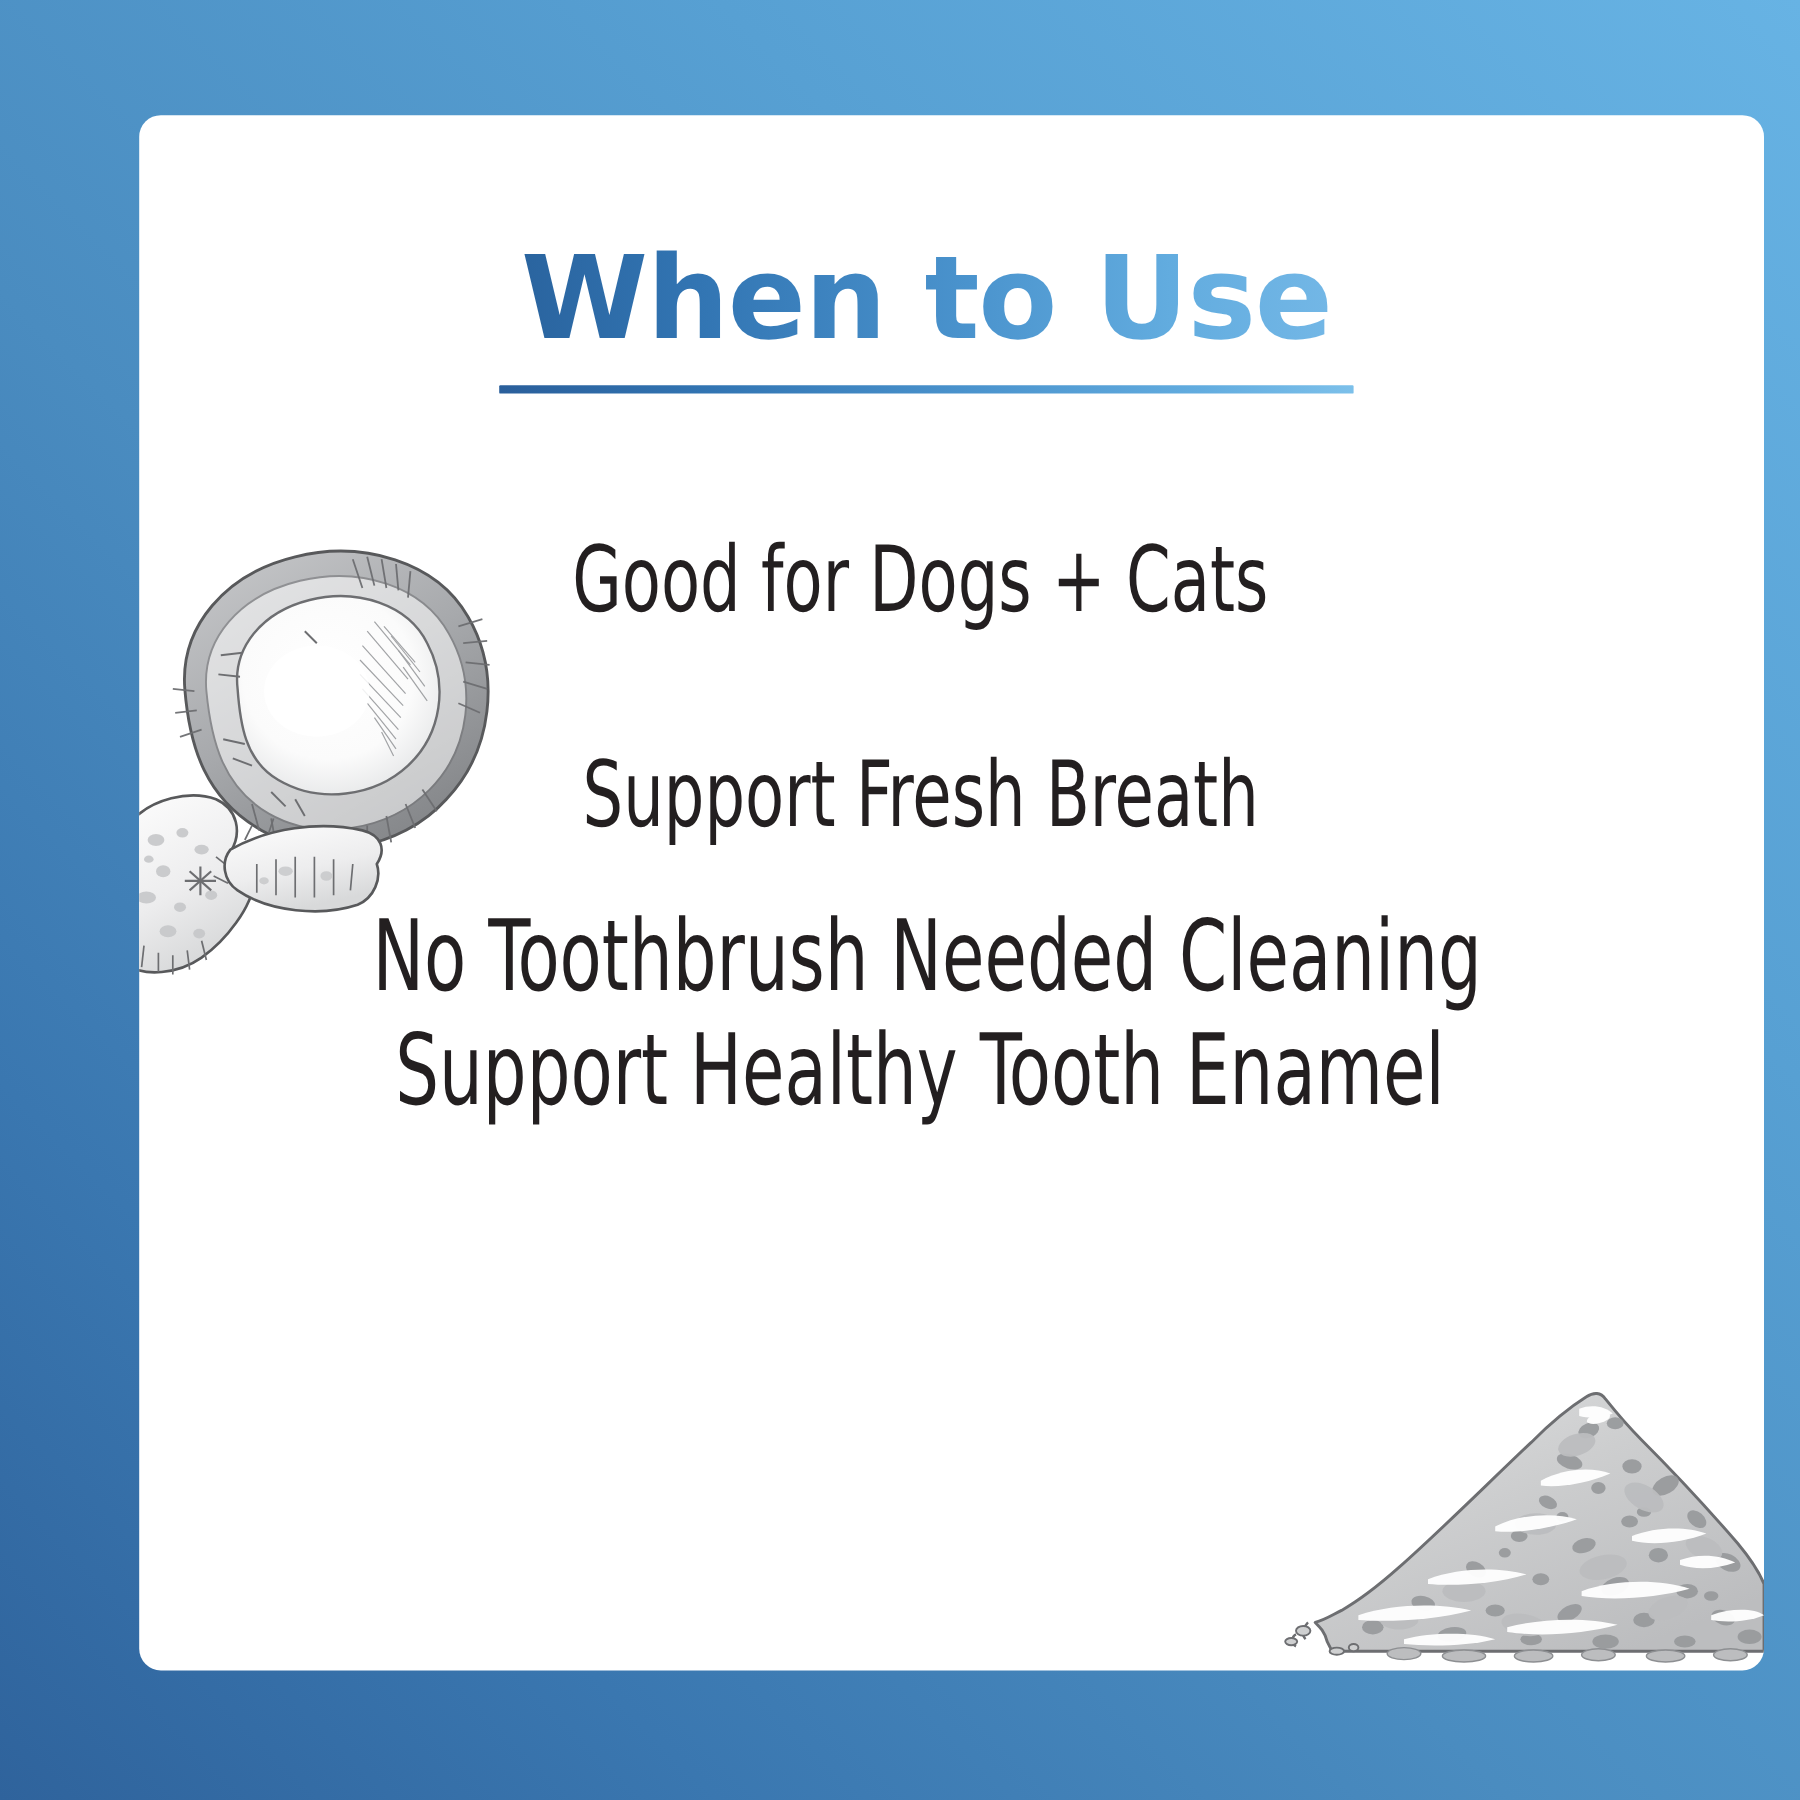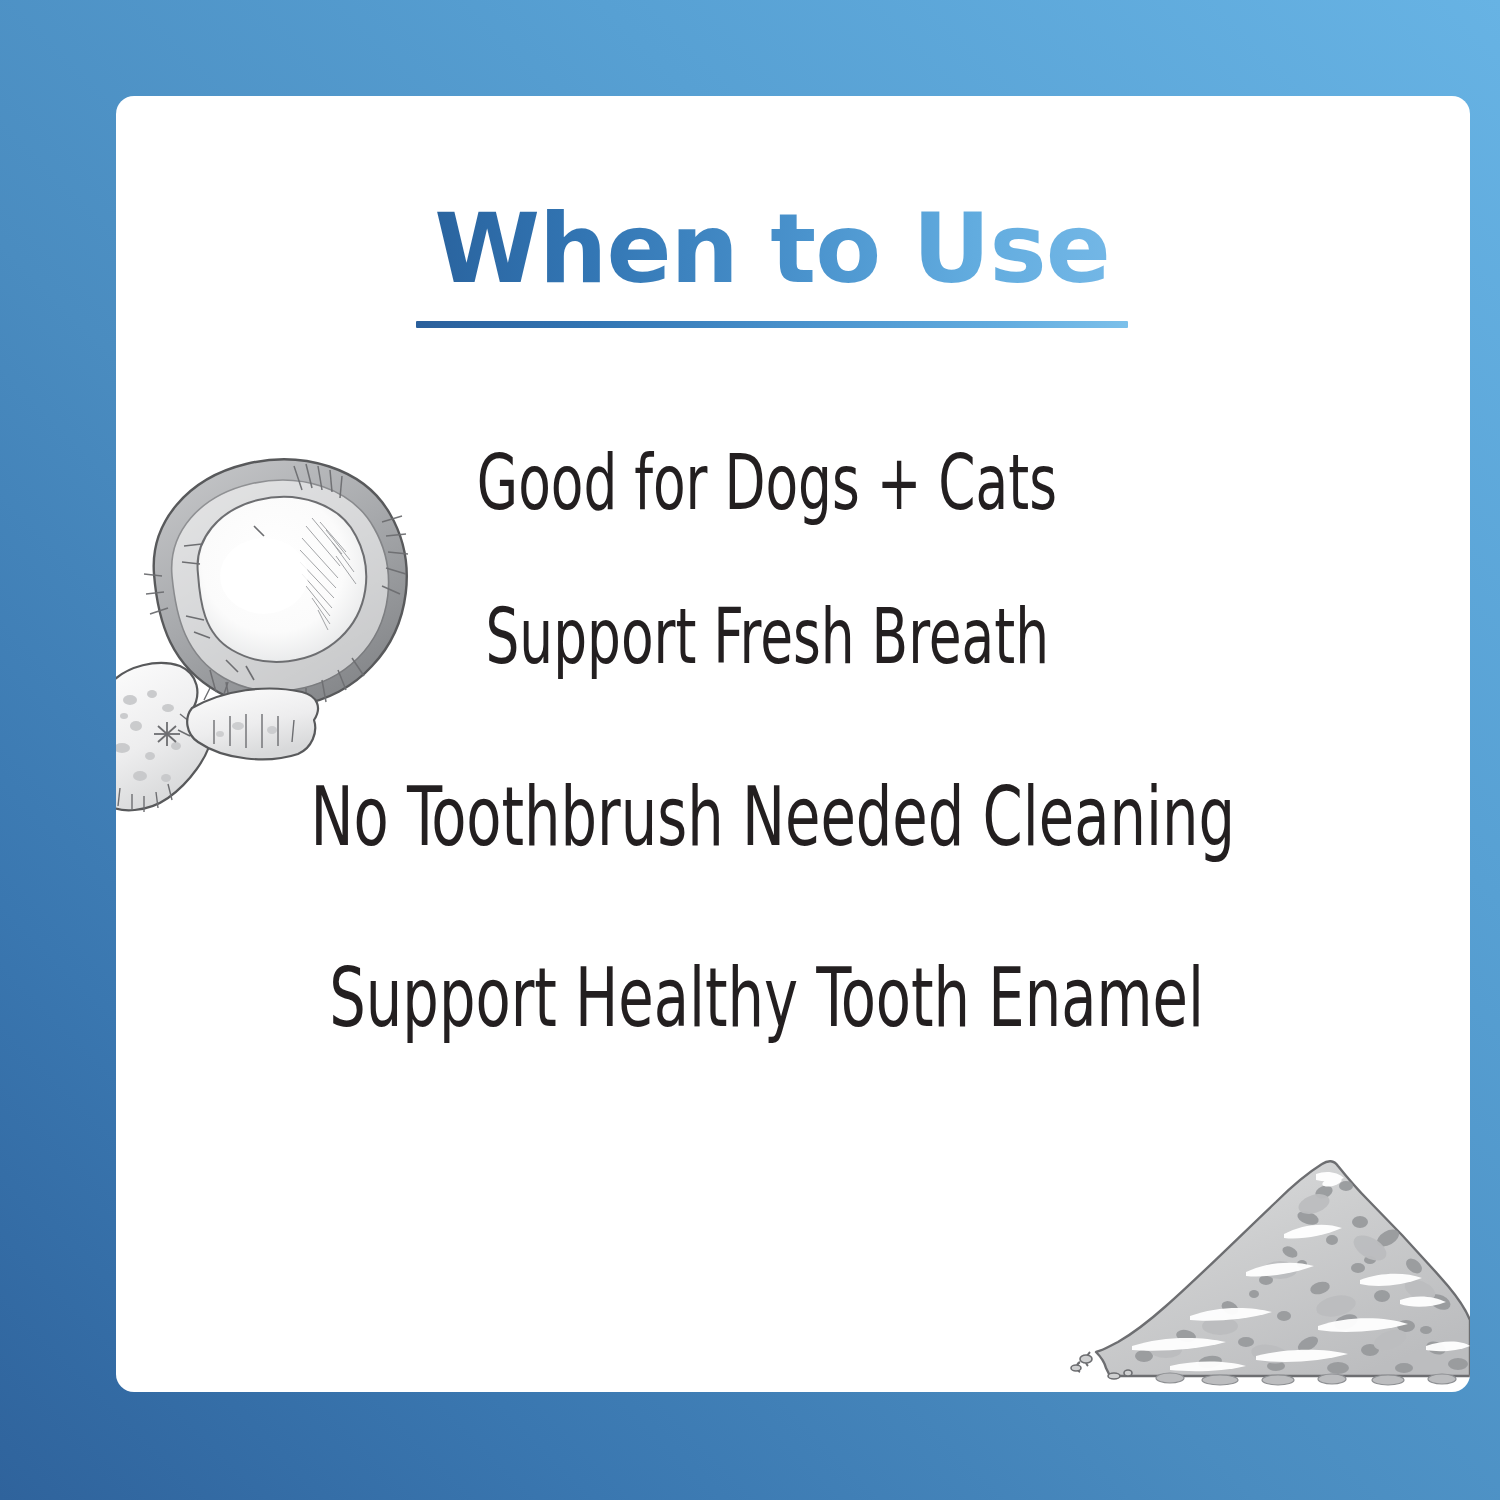--- a/index.html
+++ b/index.html
@@ -73,24 +73,24 @@
     font-weight: 300;
     color: #231f20;
     white-space: nowrap;
     display: inline-block;
     transform: scaleX(0.78);
     transform-origin: center center;
     -webkit-font-smoothing: antialiased;
   }
   
   .benefit-row.r0 { margin-top: 12px;   }
-  .benefit-row.r1 { margin-top: 65px; }
+  .benefit-row.r1 { margin-top: 90px; }
   .benefit-row.r2 { margin-top: 88px; }
-  .benefit-row.r3 { margin-top: 88px; padding-left: 12px; }
-  .benefit-row.r4 { margin-top: 86px; }
+  .benefit-row.r3 { margin-top: 44px; padding-left: 12px; }
+  .benefit-row.r4 { }
   .benefit-row.r5 { margin-top: 88px; }
 
   .benefit-row.r0 .benefit-text { font-size: 76px; }
   .benefit-row.r1 .benefit-text { font-size: 76px; }
   .benefit-row.r2 .benefit-text { font-size: 76px; }
   .benefit-row.r3 .benefit-text { font-size: 82px; }
   .benefit-row.r4 .benefit-text { font-size: 82px; }
   .benefit-row.r5 .benefit-text { font-size: 78px; }
 
   

